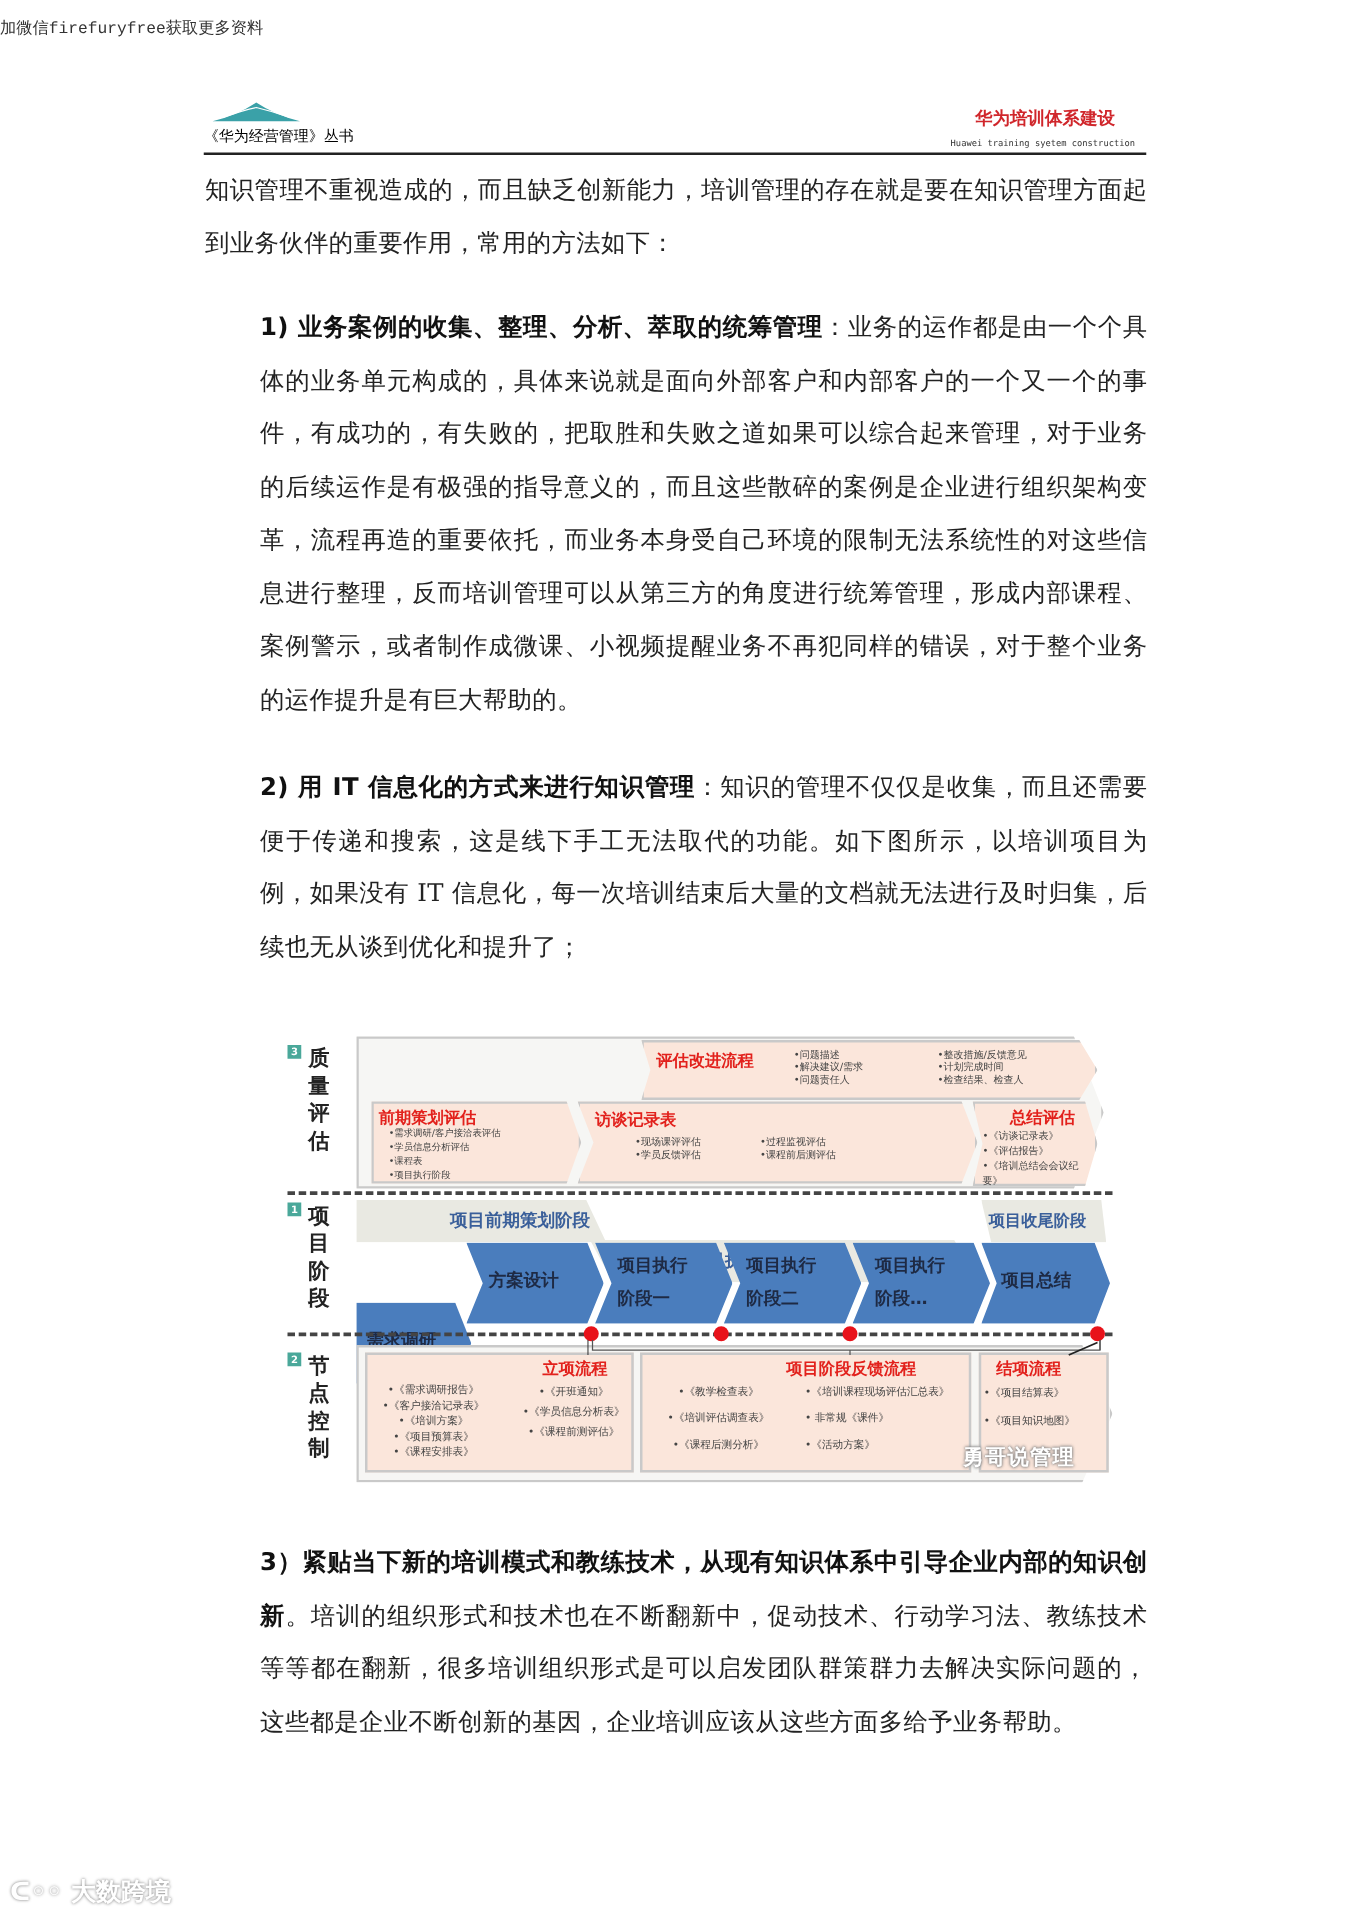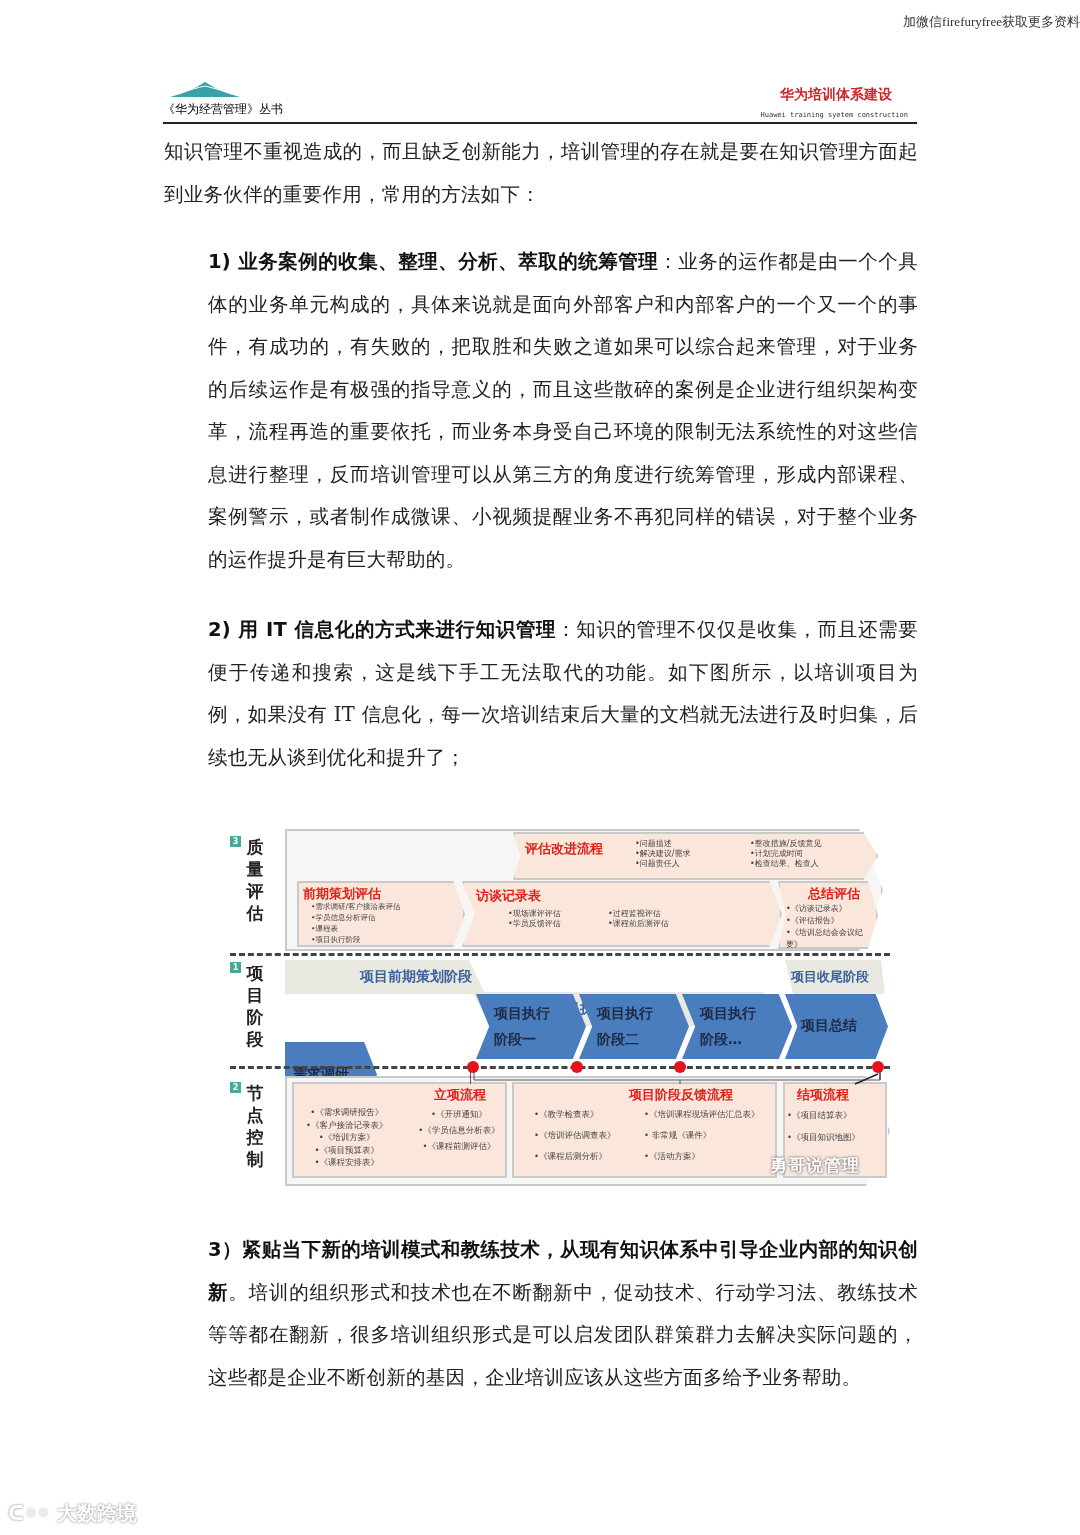--- a/index.html
+++ b/index.html
@@ -1,20 +1,20 @@
 <!DOCTYPE html>
 <html><head>
 <meta charset="utf-8">
 <style>
   * { box-sizing: border-box; margin: 0; padding: 0; }
   html, body { width: 1080px; height: 1535px; background: #ffffff; overflow: hidden; }
   body { position: relative; font-family: "DejaVu Serif", "Liberation Serif", serif; color: #1a1a1a; }
 
-  .top-note { position: absolute; top: 13px; left: 0; width: 1080px; text-align: right;
-    font-family: Liberation Serif, serif; font-size: 13px; color: #333; }
+  .top-note { position: absolute; top: 13px; left: 0; width: 1080px; text-align: left;
+    font-family: Liberation Mono, monospace; font-size: 13px; color: #333; }
 
   .hdr-logo { position: absolute; left: 170px; top: 80px; width: 70px; height: 18px; }
   .hdr-series { position: absolute; left: 163px; top: 101px; font-family: "DejaVu Sans", sans-serif; font-size: 12px; color: #000000; }
   .hdr-right-title { position: absolute; right: 188px; top: 86px; font-family: "DejaVu Sans", sans-serif; font-size: 14px; font-weight: bold; color: #d0262b; }
   .hdr-right-sub { position: absolute; right: 172px; top: 111px; font-family: "DejaVu Sans Mono", monospace; font-size: 7px; color: #333; }
   .hdr-rule { position: absolute; left: 163px; top: 122px; width: 754px; height: 2px; background: #222; }
 
   .para { position: absolute; left: 164px; width: 754px; font-size: 19.5px; line-height: 42.5px; text-align: justify; letter-spacing: 0.3px; color: #222; }
   .para b { font-family: "DejaVu Sans", sans-serif; font-weight: bold; color: #111; }
   .indent { padding-left: 44px; }
@@ -129,20 +129,21 @@
     </div>
   </div>
 
   <div class="dash" style="top:127px;"></div>
 
   <div class="phase-head" style="left:55px; top:134px; width:200px; height:34px; clip-path: polygon(0 0, 92% 0, 100% 100%, 0 100%); padding:8px 0 0 75px;">项目前期策划阶段</div>
   <div class="phase-head" style="left:242px; top:134px; width:310px; height:34px; clip-path: polygon(0 0, 94% 0, 100% 100%, 6% 100%); padding:8px 0 0 80px;margin-top:32px;">项目执行阶段</div>
   <div class="phase-head" style="left:555px; top:134px; width:100px; height:34px; clip-path: polygon(0 0, 96% 0, 100% 100%, 8% 100%); padding:8px 0 0 6px; font-size:13px;">项目收尾阶段</div>
 
   <div class="chev" style="left:55px; top:168px; width:92px; height:65px; padding-top:18px; clip-path: polygon(0 0, 86% 0, 100% 50%, 86% 100%, 0 100%); margin-top: 48px;">需求调研</div>
+  <div class="chev" style="left:143px; top:168px; width:110px; height:65px; padding:18px 0 0 18px; clip-path: polygon(0 0, 88% 0, 100% 50%, 88% 100%, 0 100%, 12% 50%);">方案设计</div>
   <div class="chev" style="left:246px; top:168px; width:110px; height:65px; padding:6px 0 0 18px; white-space:pre-line; clip-path: polygon(0 0, 88% 0, 100% 50%, 88% 100%, 0 100%, 12% 50%);">项目执行
 阶段一</div>
   <div class="chev" style="left:349px; top:168px; width:110px; height:65px; padding:6px 0 0 18px; white-space:pre-line; clip-path: polygon(0 0, 88% 0, 100% 50%, 88% 100%, 0 100%, 12% 50%);">项目执行
 阶段二</div>
   <div class="chev" style="left:452px; top:168px; width:110px; height:65px; padding:6px 0 0 18px; white-space:pre-line; clip-path: polygon(0 0, 88% 0, 100% 50%, 88% 100%, 0 100%, 12% 50%);">项目执行
 阶段…</div>
   <div class="chev" style="left:555px; top:168px; width:103px; height:65px; padding:18px 0 0 16px; clip-path: polygon(0 0, 88% 0, 100% 50%, 88% 100%, 0 100%, 12% 50%);">项目总结</div>
 
   <div class="dash" style="top:240px;"></div>
   <div class="dot" style="left:237px; top:235px;"></div>
@@ -163,21 +164,21 @@
     </div>
     <div class="small-list" style="position:absolute; left:120px; top:22px; width:90px; font-size:8.5px; line-height:16px;">
       <div>•《开班通知》</div>
         <div>•《学员信息分析表》</div>
         <div>•《课程前测评估》</div>
     </div>
   </div>
 
   <div class="peach" style="left:282px; top:256px; width:265px; height:96px;">
     <div class="peach-title" style="position:absolute; left:115px; top:2px;">项目阶段反馈流程</div>
-    <div class="doc-list" style="position:absolute; left:20px; top:20px; font-size:8.5px;">
+    <div class="doc-list" style="position:absolute; left:20px; top:20px; font-size:8.5px;text-align:center;">
       <div>•《教学检查表》</div>
         <div>•《培训评估调查表》</div>
         <div>•《课程后测分析》</div>
     </div>
     <div class="doc-list" style="position:absolute; left:130px; top:20px; font-size:8.5px;">
       <div>•《培训课程现场评估汇总表》</div>
         <div>•  非常规《课件》</div>
         <div>•《活动方案》</div>
     </div>
   </div>

